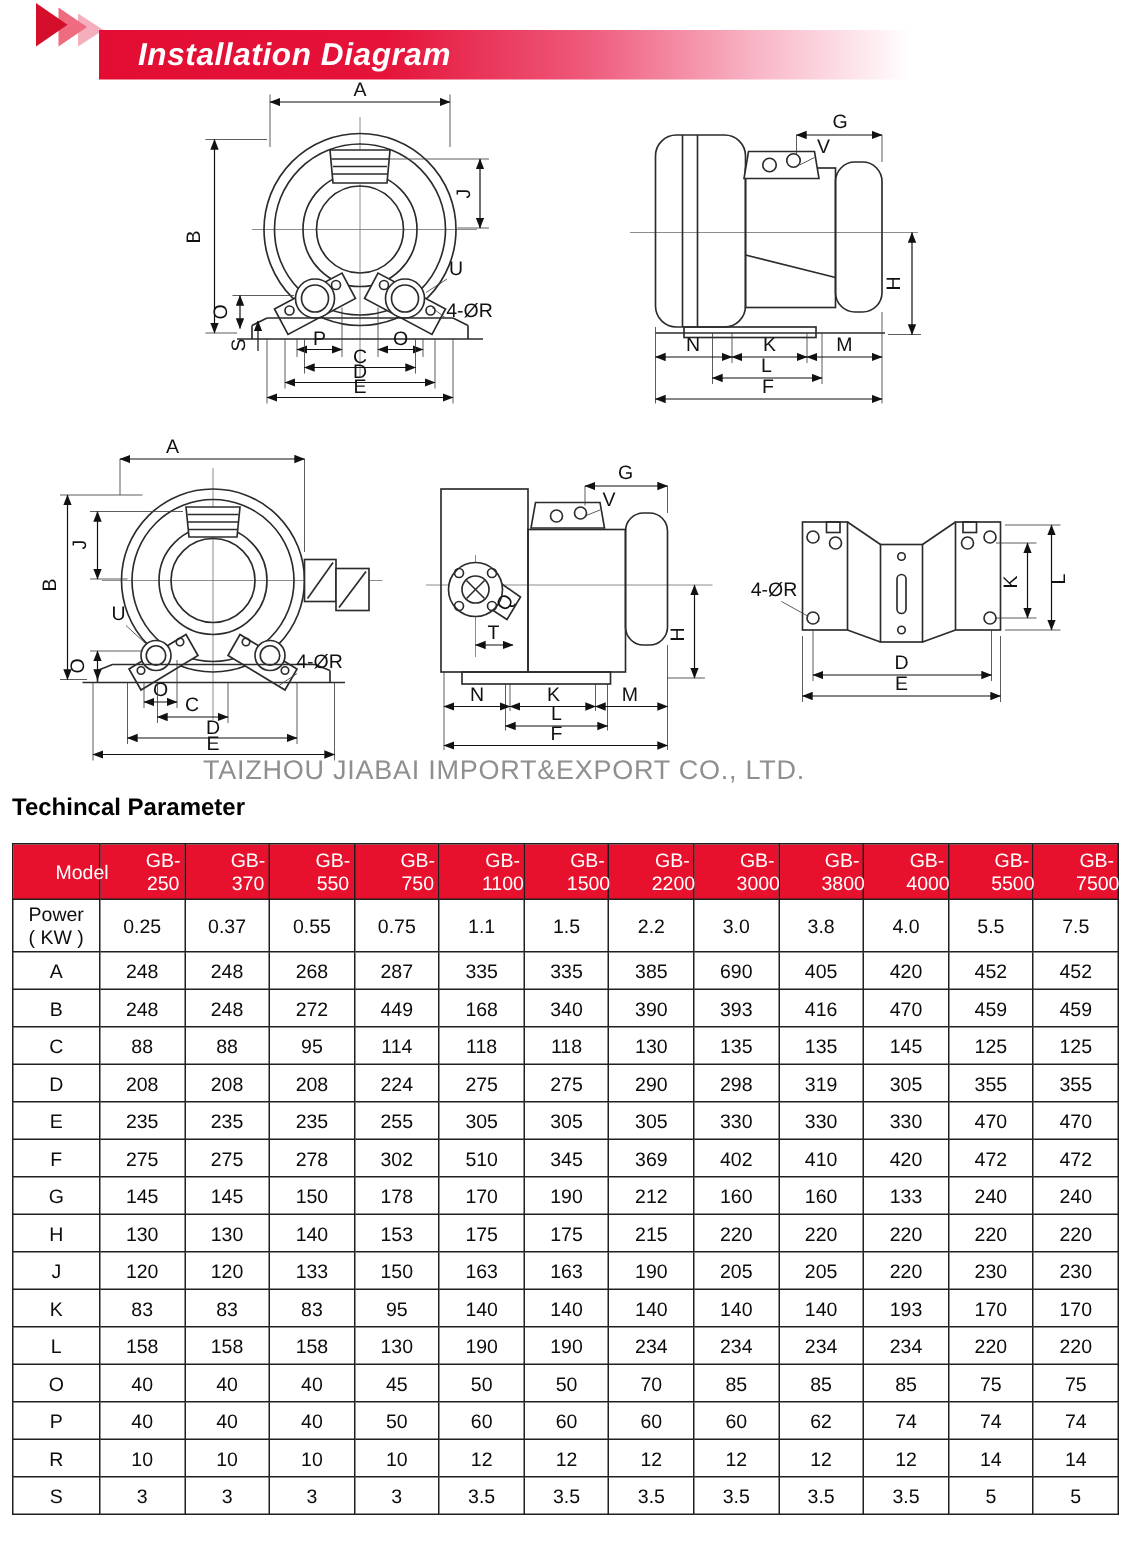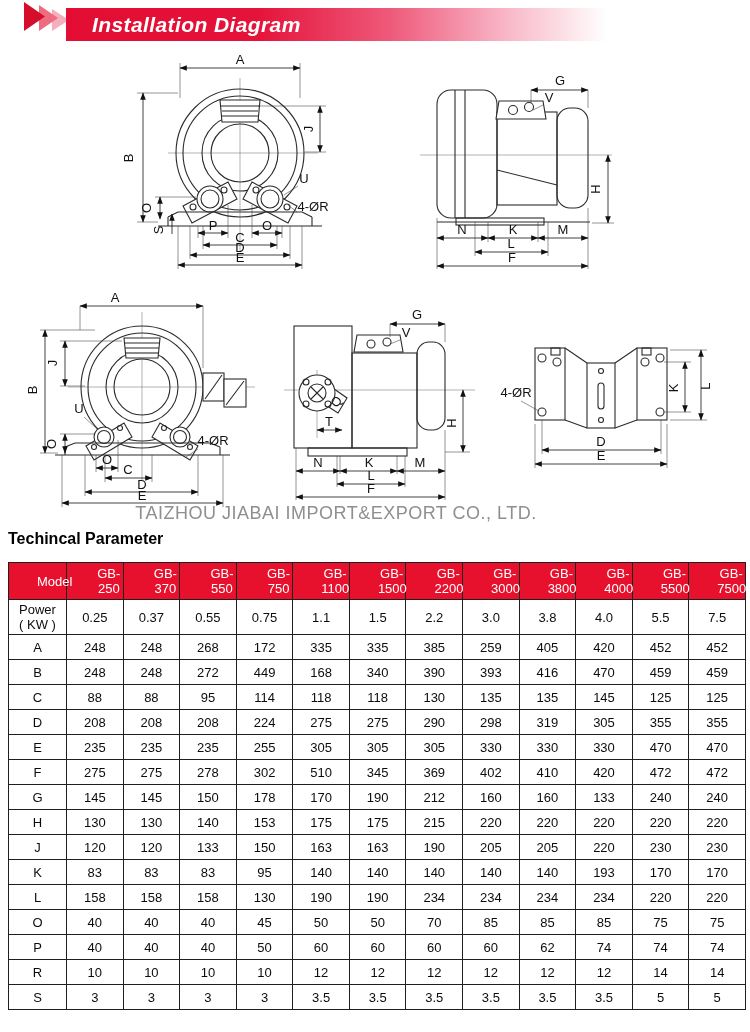--- a/index.html
+++ b/index.html
@@ -3,21 +3,21 @@
 <meta charset="utf-8">
 <style>
   html,body{margin:0;padding:0;}
   body{
     width:750px;height:1032px;background:#ffffff;position:relative;overflow:hidden;
     font-family:"Liberation Sans", sans-serif;
   }
   
   .chevrons{position:absolute;left:12px;top:0;}
   .banner{
-    position:absolute;left:66px;top:8px;width:558px;height:33px;
+    position:absolute;left:66px;top:20px;width:558px;height:33px;
     background:linear-gradient(90deg,#e30d33 0%,#e51239 34%,#ee597a 58%,#f8b3c4 78%,#ffffff 97%);
   }
   .banner .title{
     display:block;line-height:33px;padding-left:26px;
     font-size:21px;font-style:italic;font-weight:bold;color:#ffffff;letter-spacing:.4px;
   }
   
   svg.diagrams{position:absolute;top:0;left:0;}
   .ol{fill:none;stroke:#2b2b2b;stroke-width:1.1;}
   .olf{fill:#ffffff;stroke:#2b2b2b;stroke-width:1.1;}
@@ -381,25 +381,25 @@
         <td>3.8</td>
         <td>4.0</td>
         <td>5.5</td>
         <td>7.5</td>
       </tr>
       <tr>
         <th>A</th>
         <td>248</td>
         <td>248</td>
         <td>268</td>
-        <td>172</td>
+        <td>287</td>
         <td>335</td>
         <td>335</td>
         <td>385</td>
-        <td>259</td>
+        <td>690</td>
         <td>405</td>
         <td>420</td>
         <td>452</td>
         <td>452</td>
       </tr>
       <tr>
         <th>B</th>
         <td>248</td>
         <td>248</td>
         <td>272</td>

